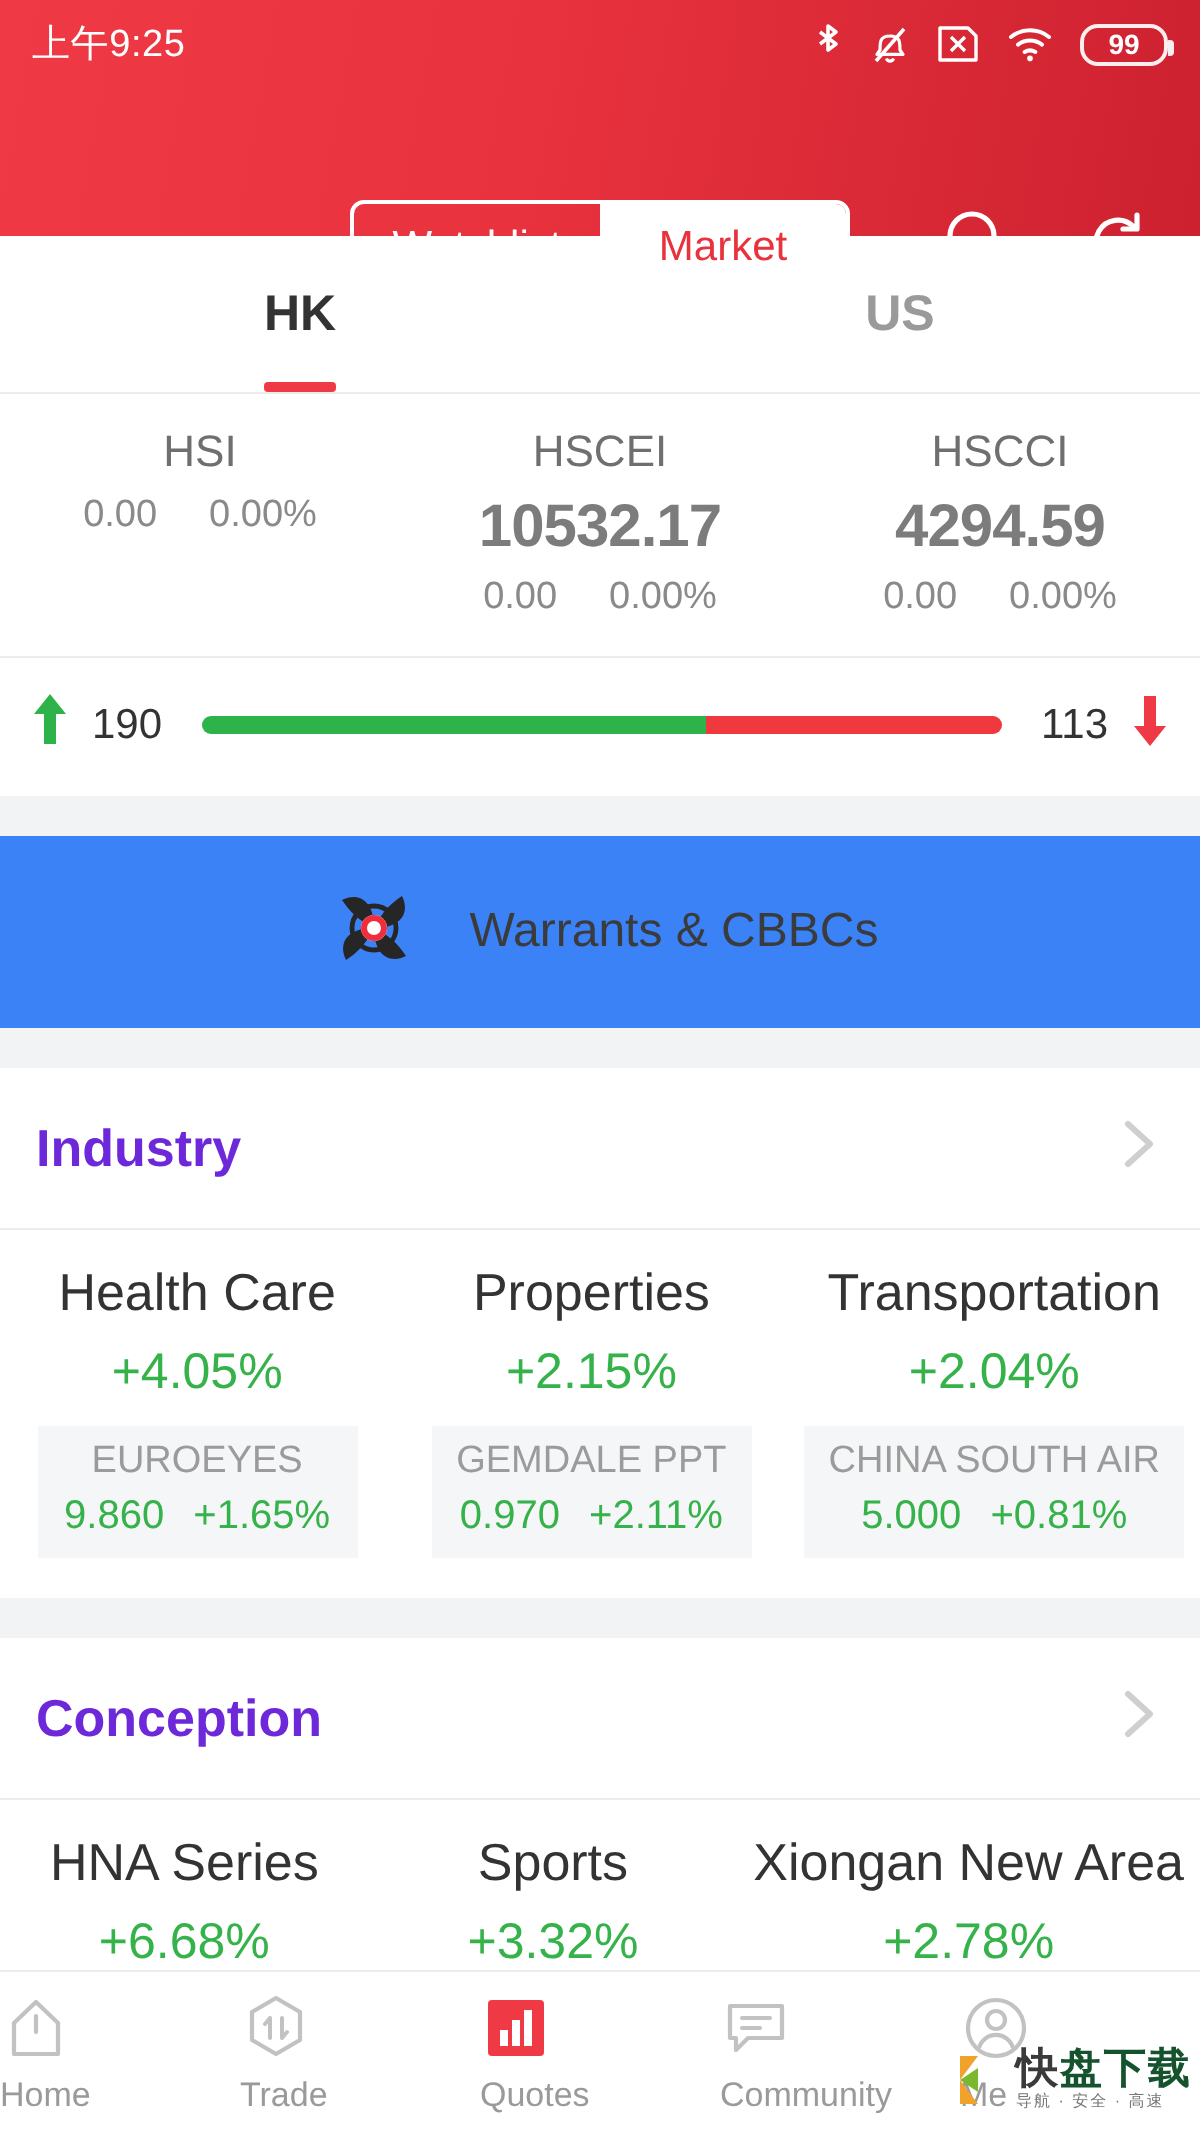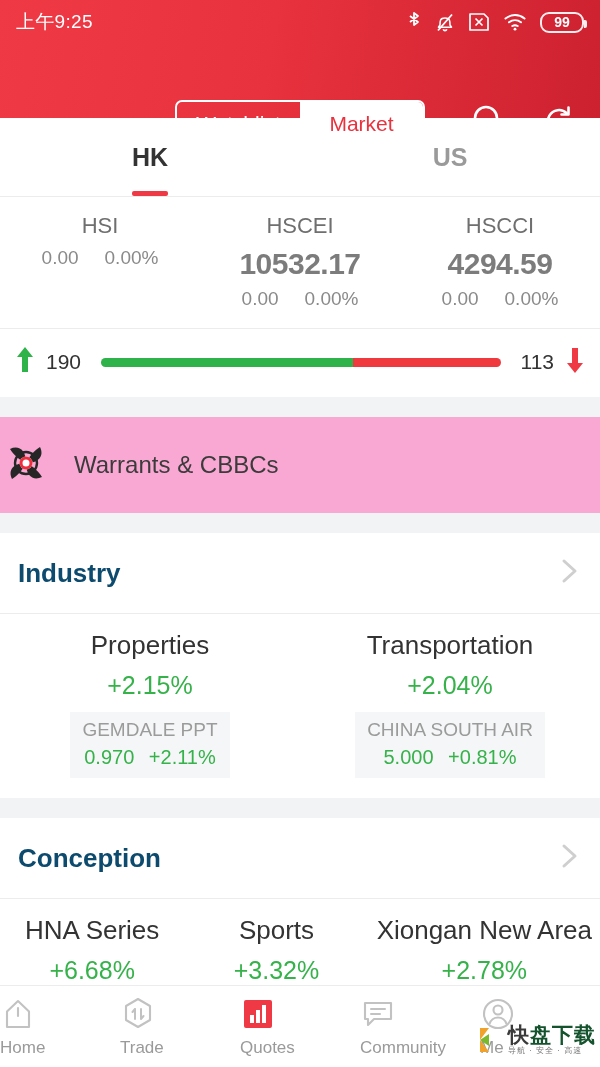--- a/index.html
+++ b/index.html
@@ -77,30 +77,30 @@
   .adline { display:flex; align-items:center; padding:16px 14px 18px; gap:10px; background:#fff;}
   .ad-num { font-size:21px; color:#333; }
   .bar { flex:1; height:9px; border-radius:5px; overflow:hidden; display:flex; background:#eee; margin:0 10px;}
   .bar .up { background:#2eb34a; }
   .bar .dn { background:#f0393f; }
 
   .gap { height:20px; background:#f2f3f5; }
 
   
   .warrants {
-    background:#f9a8d4; height:96px; display:flex; align-items:center; gap:22px;
+    background:#3b82f6; height:96px; display:flex; align-items:center; justify-content:center; gap:22px;
   }
   .warrants .label { font-size:24px; color:#3b3b3b; }
 
   
   .sec-head {
     background:#fff; height:80px; display:flex; align-items:center;
     padding:0 18px; justify-content:space-between;
   }
-  .sec-title { font-size:26px; font-weight:bold; color:#0c4a6e; }
+  .sec-title { font-size:26px; font-weight:bold; color:#6d28d9; }
   .chev { color:#cfcfcf; }
 
   
   .cards { background:#fff; display:flex; padding:16px 0 20px; }
   .card { flex:1; text-align:center; padding:0 8px; }
   .card-name { font-size:26px; color:#333; margin-bottom:10px; white-space:nowrap; }
   .card-pct { font-size:25px; color:#35b24a; margin-bottom:12px; }
   .card-box {
     background:#f5f6f7; display:inline-block; padding:7px 12px 9px; min-width:160px;
   }
@@ -275,20 +275,31 @@
     <span class="chev">
       <svg width="26" height="30" viewBox="0 0 26 30">
           <path d="M8 5l11 10L8 25" fill="none" stroke="#cfcfcf" stroke-width="3" stroke-linecap="round" stroke-linejoin="round"></path>
         </svg>
     </span>
   </div>
   <div class="hairline"></div>
 
   <div class="cards">
     <div class="card">
+      <div class="card-name">Health Care</div>
+      <div class="card-pct">+4.05%</div>
+      <div class="card-box">
+        <div class="box-name">EUROEYES</div>
+        <div class="box-vals">
+          <span>9.860</span>
+          <span>+1.65%</span>
+        </div>
+      </div>
+    </div>
+    <div class="card">
       <div class="card-name">Properties</div>
       <div class="card-pct">+2.15%</div>
       <div class="card-box">
         <div class="box-name">GEMDALE PPT</div>
         <div class="box-vals">
           <span>0.970</span>
           <span>+2.11%</span>
         </div>
       </div>
     </div>

